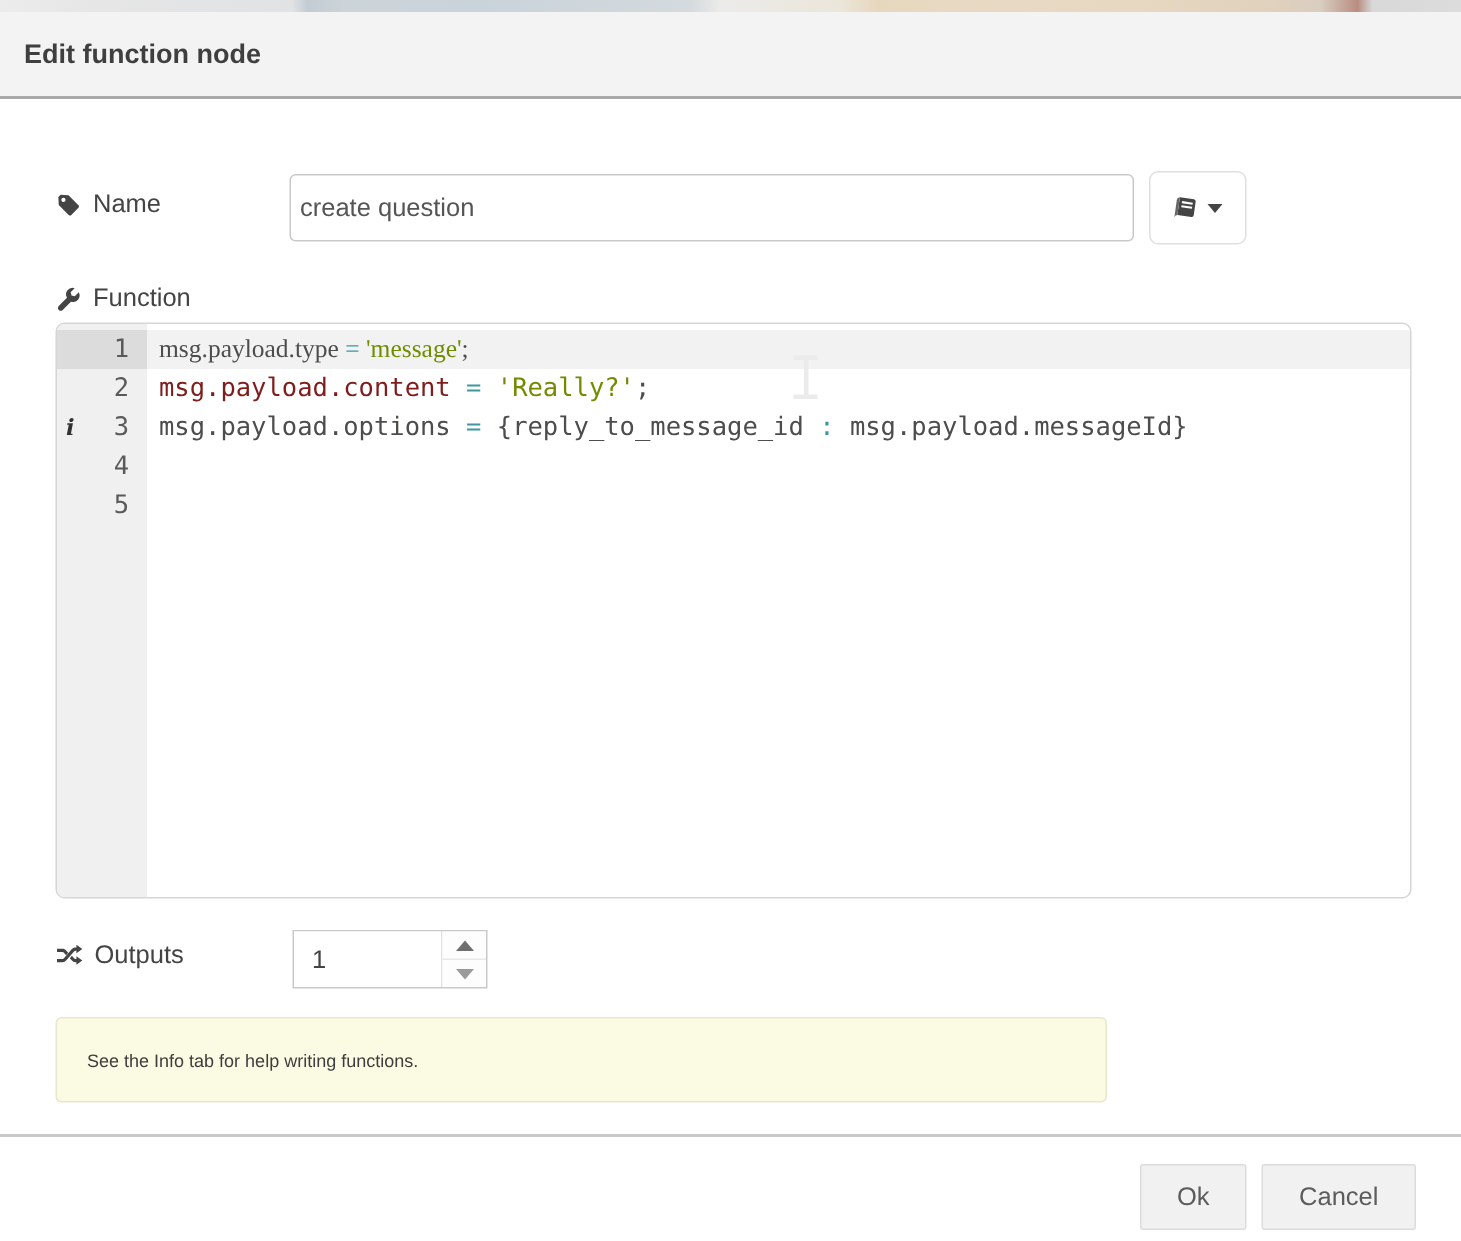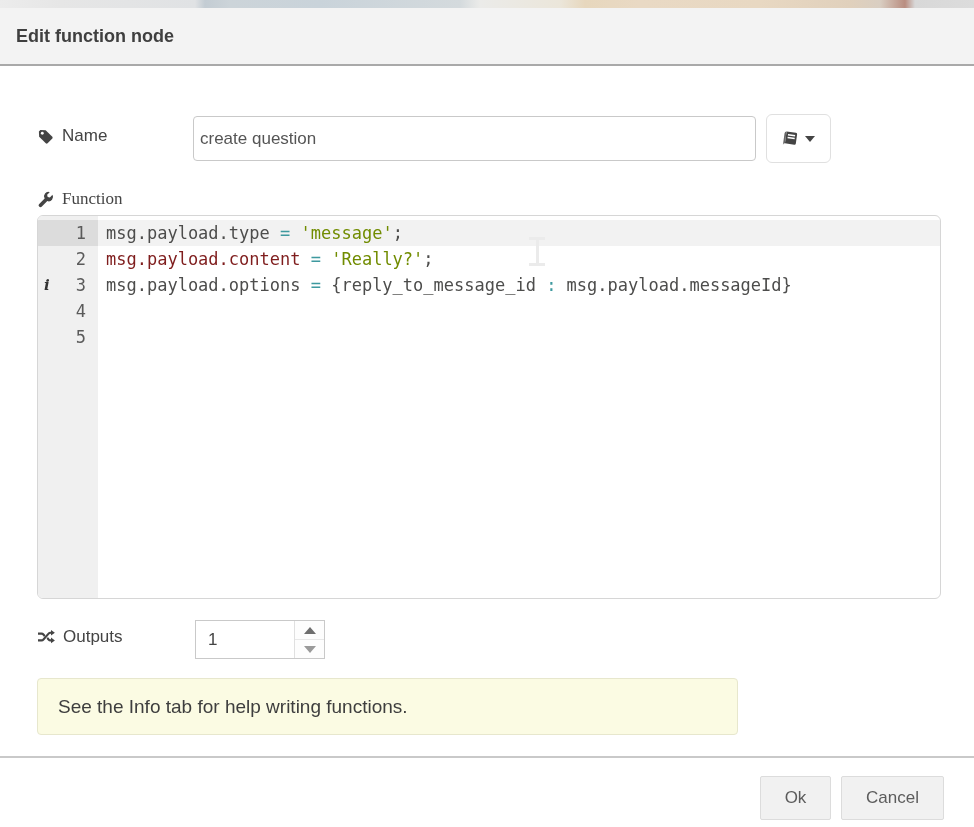--- a/index.html
+++ b/index.html
@@ -21,21 +21,21 @@
   .dialog-header {
     height: 58px; background: #f3f3f3; border-bottom: 2px solid #a9a9a9;
     display: flex; align-items: center; padding-left: 16px;
   }
   .dialog-title { font-size: 18px; font-weight: bold; color: #3f3f3f; }
 
   .field-label { position: absolute; font-size: 17px; color: #444; display: flex; align-items: center; gap: 8px; }
   .field-label svg { flex: 0 0 auto; }
 
   .name-label { left: 37px; top: 118px; }
-  .function-label { left: 37px; top: 181px; font-family: Liberation Serif, serif; }
+  .function-label { left: 37px; top: 181px; }
   .outputs-label { left: 37px; top: 619px; }
 
   .name-input {
     position: absolute; left: 193px; top: 108px; width: 563px; height: 45px;
     border: 1px solid #c9c9c9; border-radius: 4px; padding: 0 6px;
     font-family: "Liberation Sans", sans-serif; font-size: 17px; color: #555; background: #fff; outline: none;
   }
 
   .library-button {
     position: absolute; left: 766px; top: 106px; width: 65px; height: 49px;
@@ -57,21 +57,21 @@
   }
   .gutter-cell { height: 26px; line-height: 26px; padding-right: 12px; position: relative; }
   .gutter-cell.active { background: #dcdcdc; }
   .gutter-cell .annotation {
     position: absolute; left: 6px; top: 0;
     font-family: "DejaVu Serif", serif; font-style: italic; font-weight: bold;
     font-size: 15px; color: #333;
   }
   .editor-code { flex: 1 1 auto; padding-top: 4px; position: relative; }
   .code-line { height: 26px; line-height: 26px; padding-left: 8px; white-space: pre; }
-  .code-line.active { background: #f2f2f2; }
+  .code-line.active { background: #f2f2f2; font-family: Liberation Serif, serif; }
 
   
   .ibeam { position: absolute; left: 528px; top: 229px; width: 18px; height: 29px; pointer-events: none; }
   .ibeam .v { position: absolute; left: 7.5px; top: 2px; width: 3px; height: 25px; background: #ebebeb; }
   .ibeam .h { position: absolute; left: 1px; width: 16px; height: 3px; background: #ebebeb; }
   .ibeam .h.top { top: 0; } .ibeam .h.bot { bottom: 0; }
 
   
   .outputs-spinner {
     position: absolute; left: 195px; top: 612px; width: 130px; height: 39px;
@@ -84,21 +84,21 @@
   .spin-buttons { width: 30px; border-left: 1px solid #e0e0e0; display: flex; flex-direction: column; }
   .spin-btn { flex: 1; display: flex; align-items: center; justify-content: center; background: #fdfdfd; cursor: pointer; }
   .spin-btn.up { border-bottom: 1px solid #e8e8e8; }
   .tri-up { width: 0; height: 0; border-left: 6px solid transparent; border-right: 6px solid transparent; border-bottom: 7px solid #6e6e6e; }
   .tri-down { width: 0; height: 0; border-left: 6px solid transparent; border-right: 6px solid transparent; border-top: 7px solid #9a9a9a; }
 
   .info-box {
     position: absolute; left: 37px; top: 670px; width: 701px; height: 57px;
     background: #fbfbe3; border: 1px solid #e7e7cd; border-radius: 4px;
     display: flex; align-items: center; padding-left: 20px;
-    font-size: 19px; color: #3e3e3e;
+    font-size: 12px; color: #3e3e3e;
   }
 
   .footer-separator { position: absolute; left: 0; top: 748px; width: 974px; height: 2px; background: #c9c9c9; }
 
   .dialog-footer { position: absolute; left: 0; top: 750px; width: 974px; height: 69px; background: #fff; border-radius: 21px; }
   .btn {
     position: absolute; top: 18px; height: 44px;
     background: #f1f1f1; border: 1px solid #dcdcdc; border-radius: 2px;
     font-family: "Liberation Sans", sans-serif; font-size: 17px; color: #5c5c5c; cursor: pointer;
   }

